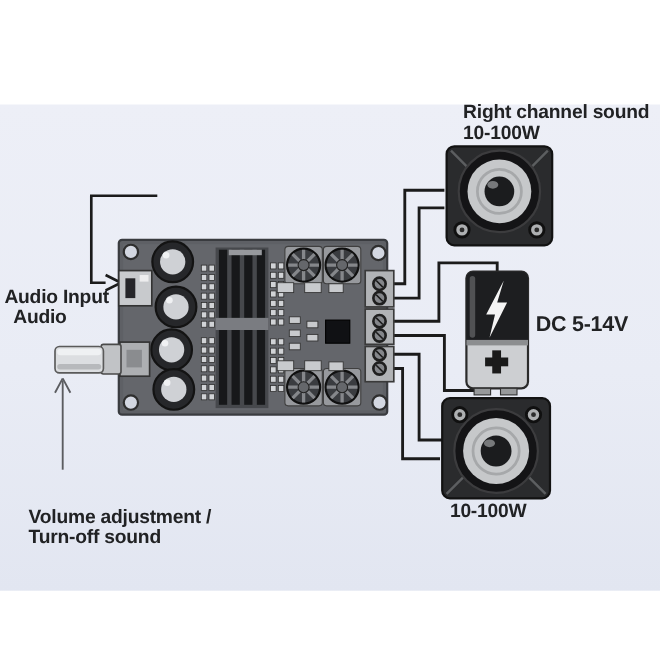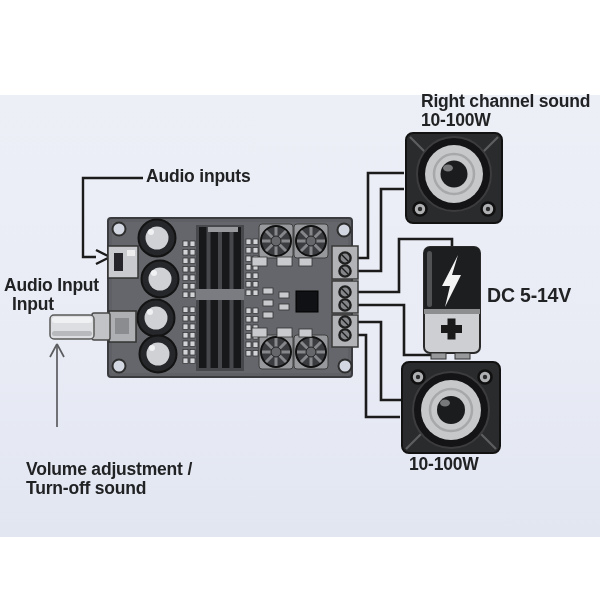--- a/index.html
+++ b/index.html
@@ -16,21 +16,21 @@
   .diagram-svg{position:absolute;left:0;top:0;width:600px;height:600px;}
   .label{
     position:absolute;color:#212224;font-weight:700;line-height:19px;
     font-size:17.5px;letter-spacing:-0.2px;white-space:nowrap;z-index:5;
   }
   .label .line{display:block;}
   .lbl-right{left:421px;top:92px;}
   .lbl-left{left:409px;top:455px;}
   .lbl-dc{left:487px;top:286px;font-size:19.5px;}
   .lbl-audio-inputs{left:146px;top:167px;}
-  .lbl-audio-block{left:4px;top:276px;}
+  .lbl-audio-block{left:4px;top:260px;}
   .lbl-audio-block .line2{margin-left:8px;}
   .lbl-volume{left:26px;top:460px;}
 </style>
 </head>
 <body>
 
 <div id="stage">
 
   <div class="photo-band"></div>
 
@@ -298,27 +298,24 @@
   </div>
 
   <div class="label lbl-dc">
     <span class="line">DC 5-14V</span>
   </div>
 
   <div class="label lbl-left">
     <span class="line">10-100W</span>
   </div>
 
-  <div class="label lbl-audio-inputs">
-    <span class="line">Audio inputs</span>
-  </div>
 
   <div class="label lbl-audio-block">
     <span class="line line1">Audio Input</span>
-    <span class="line line2">Input</span>
+    <span class="line line2">Audio</span>
   </div>
 
   <div class="label lbl-volume">
     <span class="line">Volume adjustment /</span>
     <span class="line">Turn-off sound</span>
   </div>
 
 </div>
 
 </body></html>

